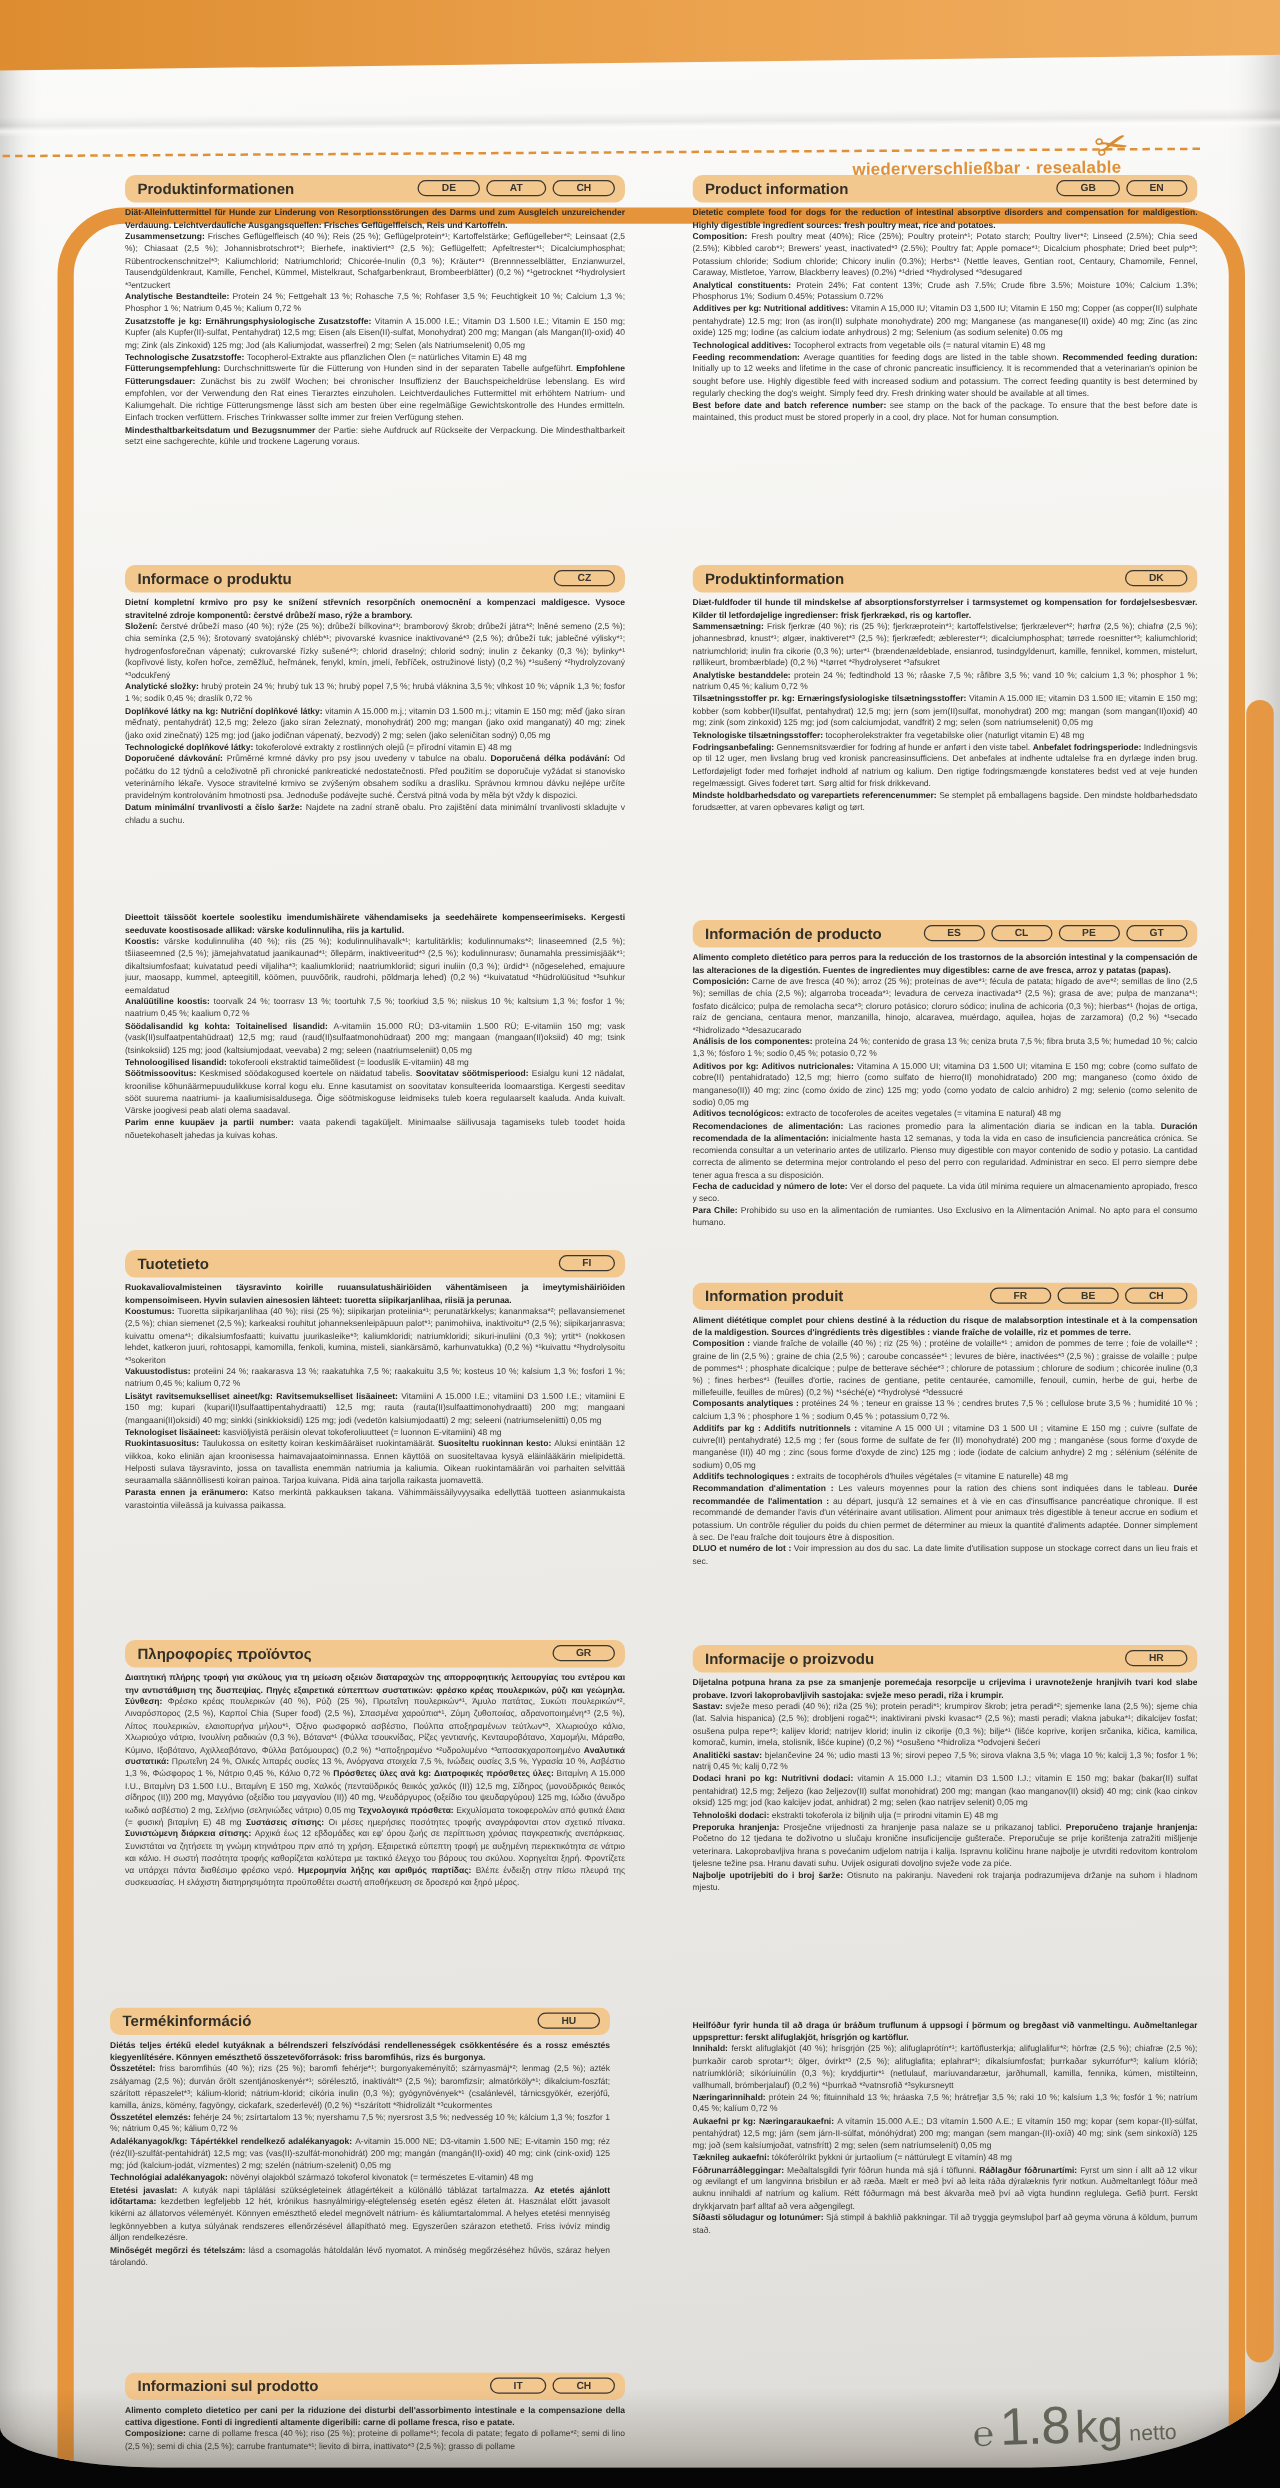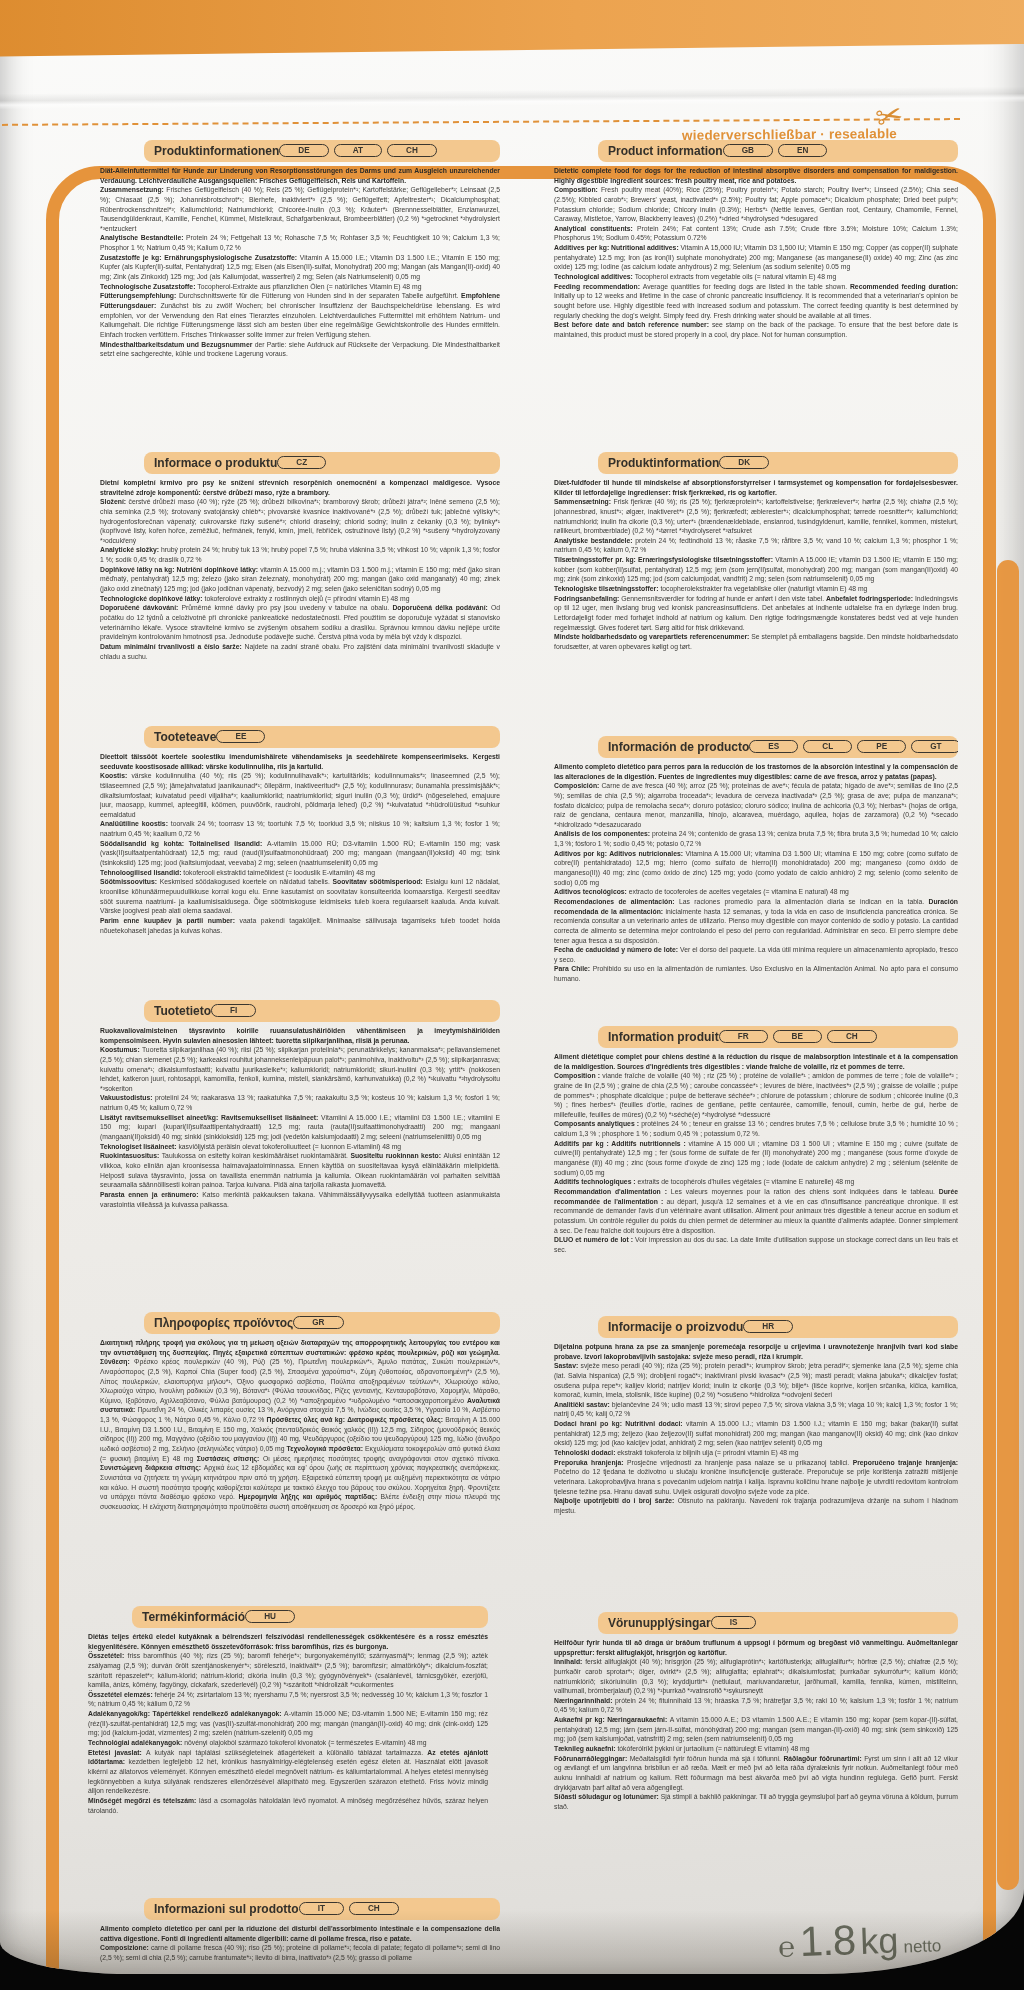--- a/index.html
+++ b/index.html
@@ -22,21 +22,21 @@
   .scissors{position:absolute;top:100px;left:876px;color:#d98d33;font-size:32px;
        transform:rotate(-14deg);line-height:1;}
   .frame{position:absolute;left:46px;top:166px;width:924px;height:1900px;
        border:13px solid #e6943c;border-radius:54px;}
   .wave-right{position:absolute;right:5px;top:560px;width:22px;height:1330px;background:#e6943c;
        border-radius:12px;opacity:.96;}
   .bottom-shade{position:absolute;bottom:0;left:0;right:0;height:64px;
        background:linear-gradient(180deg,rgba(0,0,0,0),rgba(40,30,15,0.25));}
   .block{position:absolute;overflow:hidden;}
   .block-header{background:#f3c88f;border-radius:8px;padding:2px 8px 3px 10px;display:flex;
-       align-items:center;height:17px;margin-left:44px;}
+       align-items:center;justify-content:space-between;height:17px;}
   .block-title{font-size:12px;font-weight:bold;color:#33302a;white-space:nowrap;}
   .codes{display:flex;gap:5px;}
   .pill{border:1.6px solid #3a362f;border-radius:9px;padding:0 18px;font-size:8.2px;font-weight:bold;
        color:#3a362f;line-height:11px;height:11px;display:inline-block;}
   .block-body{margin-top:4px;color:#3c3b38;font-size:6.8px;line-height:1.42;text-align:justify;}
   .block-body p{margin:0;}
   .block-body b{color:#2b2a27;}
   
   .block-de{left:100px;top:140px;width:400px;height:302px;}
   .block-gb{left:554px;top:140px;width:404px;height:232px;}
@@ -136,26 +136,20 @@
           <p><b>Diæt-fuldfoder til hunde til mindskelse af absorptionsforstyrrelser i tarmsystemet og kompensation for fordøjelsesbesvær. Kilder til letfordøjelige ingredienser: frisk fjerkrækød, ris og kartofler.</b></p>
           <p><b>Sammensætning: </b><span>Frisk fjerkræ (40 %); ris (25 %); fjerkræprotein*¹; kartoffelstivelse; fjerkrælever*²; hørfrø (2,5 %); chiafrø (2,5 %); johannesbrød, knust*¹; ølgær, inaktiveret*³ (2,5 %); fjerkræfedt; æblerester*¹; dicalciumphosphat; tørrede roesnitter*³; kaliumchlorid; natriumchlorid; inulin fra cikorie (0,3 %); urter*¹ (brændenældeblade, ensianrod, tusindgyldenurt, kamille, fennikel, kommen, mistelurt, røllikeurt, brombærblade) (0,2 %) *¹tørret *²hydrolyseret *³afsukret</span></p>
           <p><b>Analytiske bestanddele: </b><span>protein 24 %; fedtindhold 13 %; råaske 7,5 %; råfibre 3,5 %; vand 10 %; calcium 1,3 %; phosphor 1 %; natrium 0,45 %; kalium 0,72 %</span></p>
           <p><b>Tilsætningsstoffer pr. kg: Ernæringsfysiologiske tilsætningsstoffer: </b><span>Vitamin A 15.000 IE; vitamin D3 1.500 IE; vitamin E 150 mg; kobber (som kobber(II)sulfat, pentahydrat) 12,5 mg; jern (som jern(II)sulfat, monohydrat) 200 mg; mangan (som mangan(II)oxid) 40 mg; zink (som zinkoxid) 125 mg; jod (som calciumjodat, vandfrit) 2 mg; selen (som natriumselenit) 0,05 mg</span></p>
           <p><b>Teknologiske tilsætningsstoffer: </b><span>tocopherolekstrakter fra vegetabilske olier (naturligt vitamin E) 48 mg</span></p>
           <p><b>Fodringsanbefaling: </b><span>Gennemsnitsværdier for fodring af hunde er anført i den viste tabel. </span><b>Anbefalet fodringsperiode: </b><span>Indledningsvis op til 12 uger, men livslang brug ved kronisk pancreasinsufficiens. Det anbefales at indhente udtalelse fra en dyrlæge inden brug. Letfordøjeligt foder med forhøjet indhold af natrium og kalium. Den rigtige fodringsmængde konstateres bedst ved at veje hunden regelmæssigt. Gives foderet tørt. Sørg altid for frisk drikkevand.</span></p>
           <p><b>Mindste holdbarhedsdato og varepartiets referencenummer: </b><span>Se stemplet på emballagens bagside. Den mindste holdbarhedsdato forudsætter, at varen opbevares køligt og tørt.</span></p>
         </div>
   </section>
       <section class="block block-ee">
-    <div class="block-header">
-      <span class="block-title">Tooteteave</span>
-      <span class="codes">
-            <span class="pill">EE</span>
-          </span>
-    </div>
     <div class="block-body">
           <p><b>Dieettoit täissööt koertele soolestiku imendumishäirete vähendamiseks ja seedehäirete kompenseerimiseks. Kergesti seeduvate koostisosade allikad: värske kodulinnuliha, riis ja kartulid.</b></p>
           <p><b>Koostis: </b><span>värske kodulinnuliha (40 %); riis (25 %); kodulinnulihavalk*¹; kartulitärklis; kodulinnumaks*²; linaseemned (2,5 %); tšiiaseemned (2,5 %); jämejahvatatud jaanikaunad*¹; õllepärm, inaktiveeritud*³ (2,5 %); kodulinnurasv; õunamahla pressimisjääk*¹; dikaltsiumfosfaat; kuivatatud peedi viljaliha*³; kaaliumkloriid; naatriumkloriid; siguri inuliin (0,3 %); ürdid*¹ (nõgeselehed, emajuure juur, maosapp, kummel, apteegitill, köömen, puuvõõrik, raudrohi, põldmarja lehed) (0,2 %) *¹kuivatatud *²hüdrolüüsitud *³suhkur eemaldatud</span></p>
           <p><b>Analüütiline koostis: </b><span>toorvalk 24 %; toorrasv 13 %; toortuhk 7,5 %; toorkiud 3,5 %; niiskus 10 %; kaltsium 1,3 %; fosfor 1 %; naatrium 0,45 %; kaalium 0,72 %</span></p>
           <p><b>Söödalisandid kg kohta: Toitainelised lisandid: </b><span>A-vitamiin 15.000 RÜ; D3-vitamiin 1.500 RÜ; E-vitamiin 150 mg; vask (vask(II)sulfaatpentahüdraat) 12,5 mg; raud (raud(II)sulfaatmonohüdraat) 200 mg; mangaan (mangaan(II)oksiid) 40 mg; tsink (tsinkoksiid) 125 mg; jood (kaltsiumjodaat, veevaba) 2 mg; seleen (naatriumseleniit) 0,05 mg</span></p>
           <p><b>Tehnoloogilised lisandid: </b><span>tokoferooli ekstraktid taimeõlidest (= looduslik E-vitamiin) 48 mg</span></p>
           <p><b>Söötmissoovitus: </b><span>Keskmised söödakogused koertele on näidatud tabelis. </span><b>Soovitatav söötmisperiood: </b><span>Esialgu kuni 12 nädalat, kroonilise kõhunäärmepuudulikkuse korral kogu elu. Enne kasutamist on soovitatav konsulteerida loomaarstiga. Kergesti seeditav sööt suurema naatriumi- ja kaaliumisisaldusega. Õige söötmiskoguse leidmiseks tuleb koera regulaarselt kaaluda. Anda kuivalt. Värske joogivesi peab alati olema saadaval.</span></p>
           <p><b>Parim enne kuupäev ja partii number: </b><span>vaata pakendi tagaküljelt. Minimaalse säilivusaja tagamiseks tuleb toodet hoida nõuetekohaselt jahedas ja kuivas kohas.</span></p>
         </div>
   </section>
@@ -255,26 +249,20 @@
           <p><b>Diétás teljes értékű eledel kutyáknak a bélrendszeri felszívódási rendellenességek csökkentésére és a rossz emésztés kiegyenlítésére. Könnyen emészthető összetevőforrások: friss baromfihús, rizs és burgonya.</b></p>
           <p><b>Összetétel: </b><span>friss baromfihús (40 %); rizs (25 %); baromfi fehérje*¹; burgonyakeményítő; szárnyasmáj*²; lenmag (2,5 %); azték zsályamag (2,5 %); durván őrölt szentjánoskenyér*¹; sörélesztő, inaktivált*³ (2,5 %); baromfizsír; almatörköly*¹; dikalcium-foszfát; szárított répaszelet*³; kálium-klorid; nátrium-klorid; cikória inulin (0,3 %); gyógynövények*¹ (csalánlevél, tárnicsgyökér, ezerjófű, kamilla, ánizs, kömény, fagyöngy, cickafark, szederlevél) (0,2 %) *¹szárított *²hidrolizált *³cukormentes</span></p>
           <p><b>Összetétel elemzés: </b><span>fehérje 24 %; zsírtartalom 13 %; nyershamu 7,5 %; nyersrost 3,5 %; nedvesség 10 %; kálcium 1,3 %; foszfor 1 %; nátrium 0,45 %; kálium 0,72 %</span></p>
           <p><b>Adalékanyagok/kg: Tápértékkel rendelkező adalékanyagok: </b><span>A-vitamin 15.000 NE; D3-vitamin 1.500 NE; E-vitamin 150 mg; réz (réz(II)-szulfát-pentahidrát) 12,5 mg; vas (vas(II)-szulfát-monohidrát) 200 mg; mangán (mangán(II)-oxid) 40 mg; cink (cink-oxid) 125 mg; jód (kalcium-jodát, vízmentes) 2 mg; szelén (nátrium-szelenit) 0,05 mg</span></p>
           <p><b>Technológiai adalékanyagok: </b><span>növényi olajokból származó tokoferol kivonatok (= természetes E-vitamin) 48 mg</span></p>
           <p><b>Etetési javaslat: </b><span>A kutyák napi táplálási szükségleteinek átlagértékeit a különálló táblázat tartalmazza. </span><b>Az etetés ajánlott időtartama: </b><span>kezdetben legfeljebb 12 hét, krónikus hasnyálmirigy-elégtelenség esetén egész életen át. Használat előtt javasolt kikérni az állatorvos véleményét. Könnyen emészthető eledel megnövelt nátrium- és káliumtartalommal. A helyes etetési mennyiség legkönnyebben a kutya súlyának rendszeres ellenőrzésével állapítható meg. Egyszerűen szárazon etethető. Friss ivóvíz mindig álljon rendelkezésre.</span></p>
           <p><b>Minőségét megőrzi és tételszám: </b><span>lásd a csomagolás hátoldalán lévő nyomatot. A minőség megőrzéséhez hűvös, száraz helyen tárolandó.</span></p>
         </div>
   </section>
       <section class="block block-is">
-    <div class="block-header">
-      <span class="block-title">Vörunupplýsingar</span>
-      <span class="codes">
-            <span class="pill">IS</span>
-          </span>
-    </div>
     <div class="block-body">
           <p><b>Heilfóður fyrir hunda til að draga úr bráðum truflunum á uppsogi í þörmum og bregðast við vanmeltingu. Auðmeltanlegar uppsprettur: ferskt alifuglakjöt, hrísgrjón og kartöflur.</b></p>
           <p><b>Innihald: </b><span>ferskt alifuglakjöt (40 %); hrísgrjón (25 %); alifuglaprótín*¹; kartöflusterkja; alifuglalifur*²; hörfræ (2,5 %); chiafræ (2,5 %); þurrkaðir carob sprotar*¹; ölger, óvirkt*³ (2,5 %); alifuglafita; eplahrat*¹; díkalsíumfosfat; þurrkaðar sykurrófur*³; kalíum klóríð; natríumklóríð; síkóríuinúlín (0,3 %); kryddjurtir*¹ (netlulauf, maríuvandarætur, jarðhumall, kamilla, fennika, kúmen, mistilteinn, vallhumall, brómberjalauf) (0,2 %) *¹þurrkað *²vatnsrofið *³sykursneytt</span></p>
           <p><b>Næringarinnihald: </b><span>prótein 24 %; fituinnihald 13 %; hráaska 7,5 %; hrátrefjar 3,5 %; raki 10 %; kalsíum 1,3 %; fosfór 1 %; natríum 0,45 %; kalíum 0,72 %</span></p>
           <p><b>Aukaefni pr kg: Næringaraukaefni: </b><span>A vítamín 15.000 A.E.; D3 vítamín 1.500 A.E.; E vítamín 150 mg; kopar (sem kopar-(II)-súlfat, pentahýdrat) 12,5 mg; járn (sem járn-II-súlfat, mónóhýdrat) 200 mg; mangan (sem mangan-(II)-oxíð) 40 mg; sink (sem sinkoxíð) 125 mg; joð (sem kalsíumjoðat, vatnsfrítt) 2 mg; selen (sem natríumselenít) 0,05 mg</span></p>
           <p><b>Tæknileg aukaefni: </b><span>tókóferólríkt þykkni úr jurtaolíum (= náttúrulegt E vítamín) 48 mg</span></p>
           <p><b>Fóðrunarráðleggingar: </b><span>Meðaltalsgildi fyrir fóðrun hunda má sjá í töflunni. </span><b>Ráðlagður fóðrunartími: </b><span>Fyrst um sinn í allt að 12 vikur og ævilangt ef um langvinna brisbilun er að ræða. Mælt er með því að leita ráða dýralæknis fyrir notkun. Auðmeltanlegt fóður með auknu innihaldi af natríum og kalíum. Rétt fóðurmagn má best ákvarða með því að vigta hundinn reglulega. Gefið þurrt. Ferskt drykkjarvatn þarf alltaf að vera aðgengilegt.</span></p>
           <p><b>Síðasti söludagur og lotunúmer: </b><span>Sjá stimpil á bakhlið pakkningar. Til að tryggja geymsluþol þarf að geyma vöruna á köldum, þurrum stað.</span></p>
         </div>
   </section>

